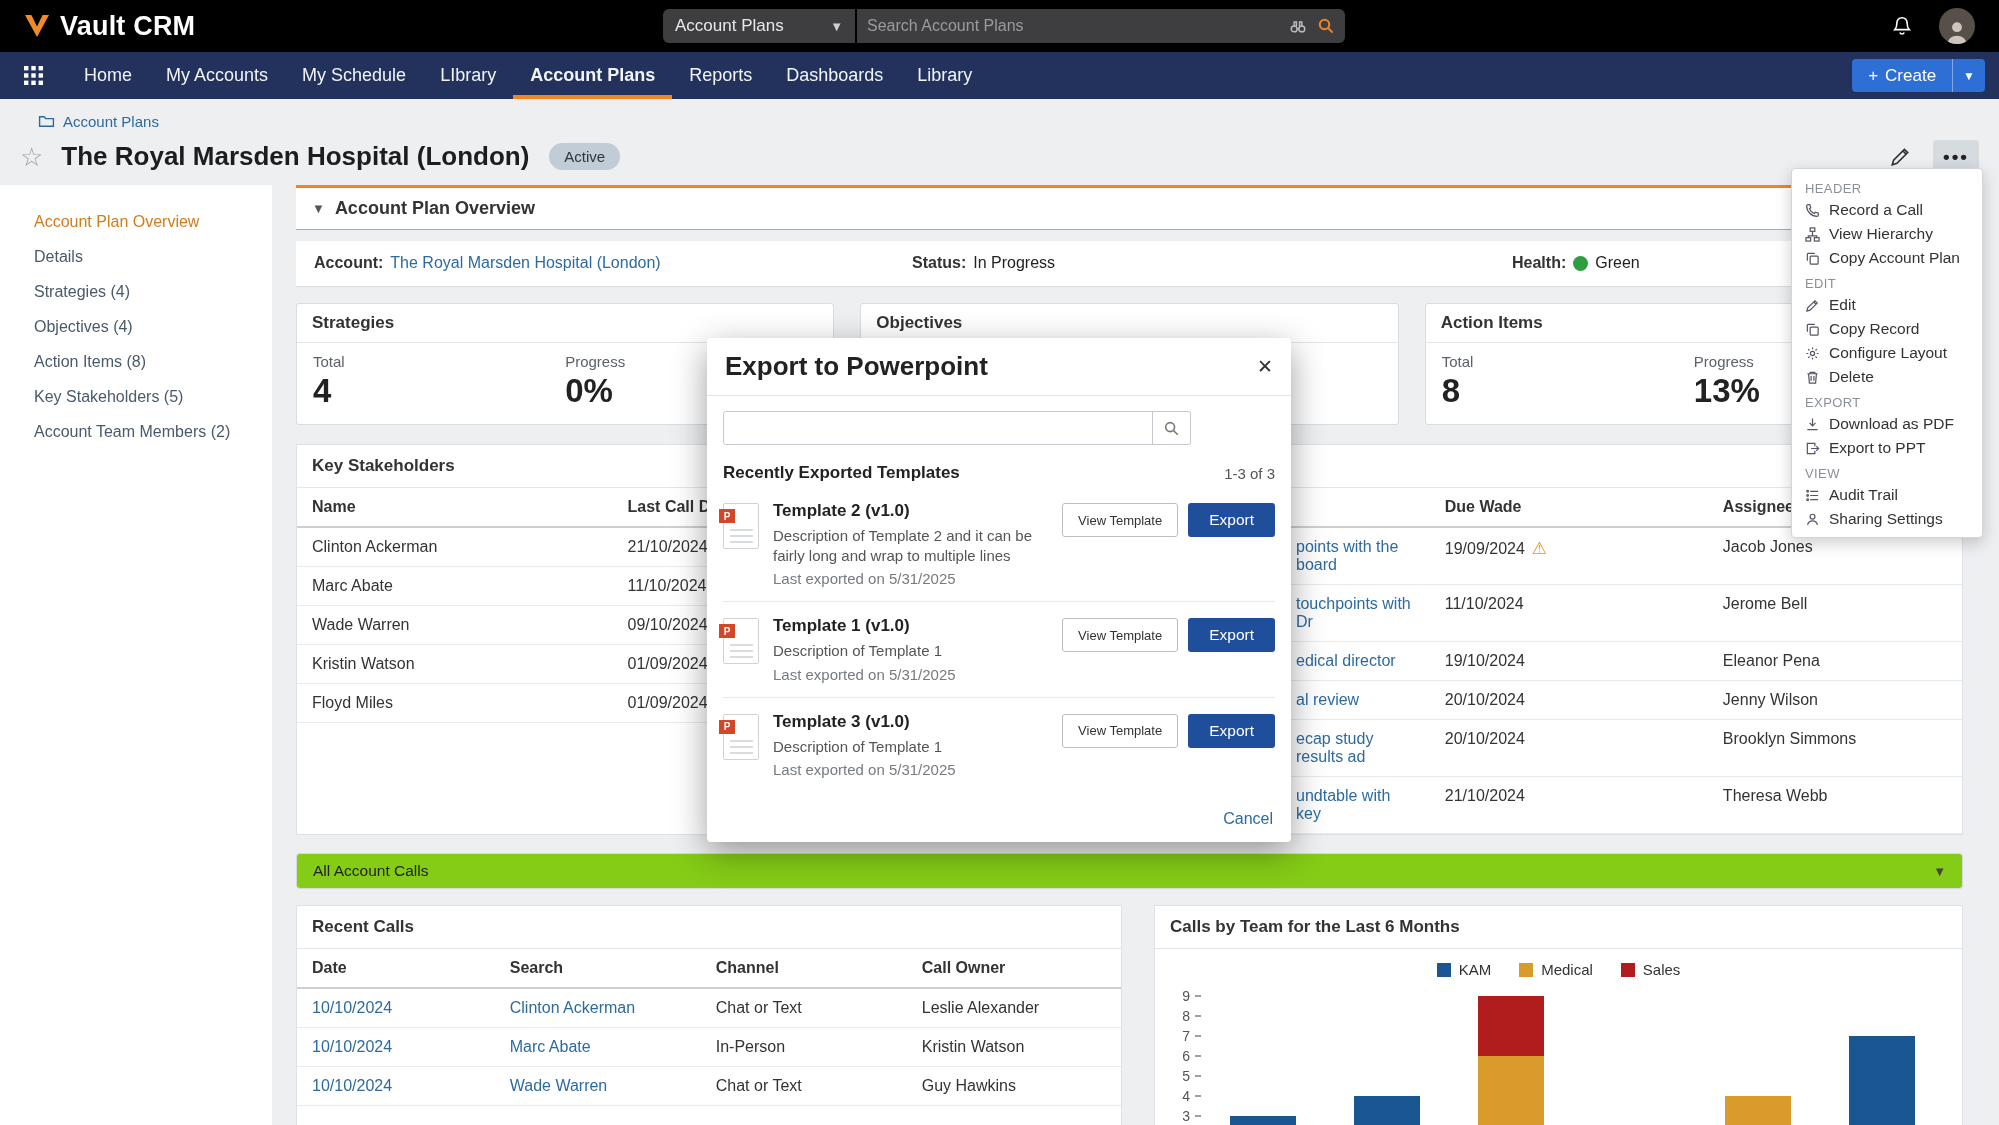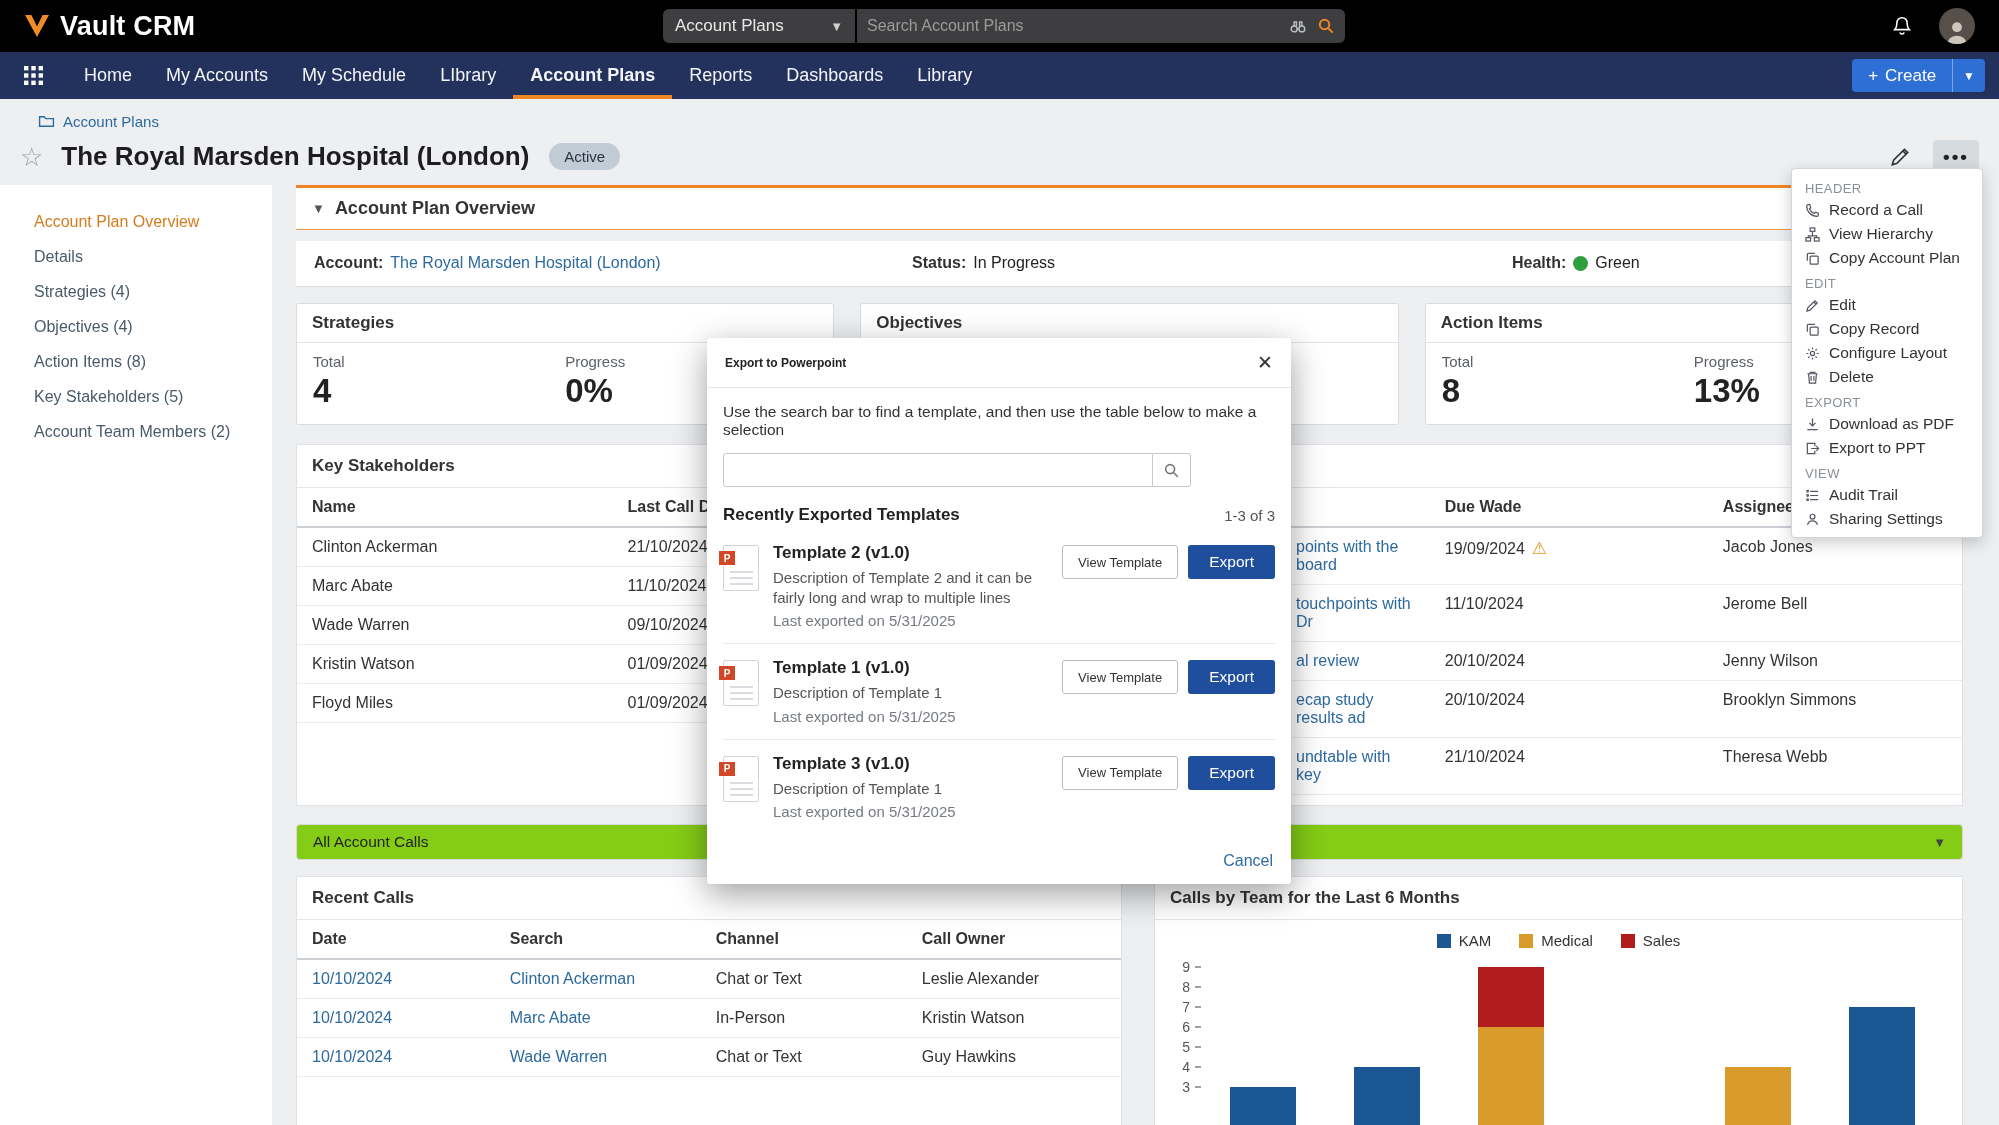--- a/index.html
+++ b/index.html
@@ -104,21 +104,21 @@
   .chart-plot { position:relative; flex:1; height:190px; display:flex; }
   .bar-slot { flex:1; position:relative; }
   .bar-stack { position:absolute; bottom:0; left:50%; transform:translateX(-50%); width:66px;
     display:flex; flex-direction:column-reverse; }
 
   
   .modal { position:absolute; left:707px; top:338px; width:584px; background:#fff; z-index:100;
     border-radius:4px; box-shadow:0 10px 34px rgba(0,0,0,.38); }
   .modal-header { display:flex; align-items:center; justify-content:space-between; padding:13px 18px;
     border-bottom:1px solid #e4e6e9; }
-  .modal-title { font-size:12px; font-weight:bold; color:#222; }
+  .modal-title { font-size:26px; font-weight:bold; color:#222; }
   .modal-close { font-size:19px; color:#333; cursor:pointer; }
   .modal-body { padding:15px 16px 6px; }
   .modal-instruction { font-size:15.5px; color:#333; margin-bottom:14px; }
   .modal-search-row { display:flex; margin-bottom:18px; }
   .modal-search-row input { width:430px; height:34px; border:1px solid #c6cad0; border-radius:3px 0 0 3px;
     padding:0 10px; font-size:15px; font-family:inherit; outline:none; }
   .modal-search-btn { width:38px; height:34px; border:1px solid #c6cad0; border-left:none; border-radius:0 3px 3px 0;
     background:#fff; display:flex; align-items:center; justify-content:center; cursor:pointer; }
   .list-header { display:flex; align-items:center; justify-content:space-between; margin-bottom:4px; }
   .list-title { font-size:17px; font-weight:bold; color:#222; }
@@ -441,20 +441,25 @@
           <tbody>
             <tr>
               <td class="subject-cell"><span class="frag">points with the board</span></td>
               <td><span>19/09/2024</span><span class="warn">⚠</span></td>
               <td>Jacob Jones</td>
             </tr>
             <tr>
               <td class="subject-cell"><span class="frag">touchpoints with Dr</span></td>
               <td>11/10/2024</td>
               <td>Jerome Bell</td>
+            </tr>
+            <tr>
+              <td class="subject-cell"><span class="frag">edical director</span></td>
+              <td>19/10/2024</td>
+              <td>Eleanor Pena</td>
             </tr>
             <tr>
               <td class="subject-cell"><span class="frag">al review</span></td>
               <td>20/10/2024</td>
               <td>Jenny Wilson</td>
             </tr>
             <tr>
               <td class="subject-cell"><span class="frag">ecap study results ad</span></td>
               <td>20/10/2024</td>
               <td>Brooklyn Simmons</td>
@@ -570,21 +575,20 @@
     </div>
   </div>
 </div>
 
 <div class="modal">
   <div class="modal-header">
     <span class="modal-title">Export to Powerpoint</span>
     <span class="modal-close">✕</span>
   </div>
   <div class="modal-body">
-    <div class="modal-instruction">Use the search bar to find a template, and then use the table below to make a selection</div>
     <div class="modal-search-row">
       <input type="text" value="" style="">
       <div class="modal-search-btn">
         <svg width="17" height="17" viewBox="0 0 16 16" fill="none" stroke="#777" stroke-width="1.5">
             <circle cx="6.7" cy="6.7" r="4.2"></circle>
             <path d="M9.9 9.9l4 4"></path>
           </svg>
       </div>
     </div>
     <div class="list-header">

